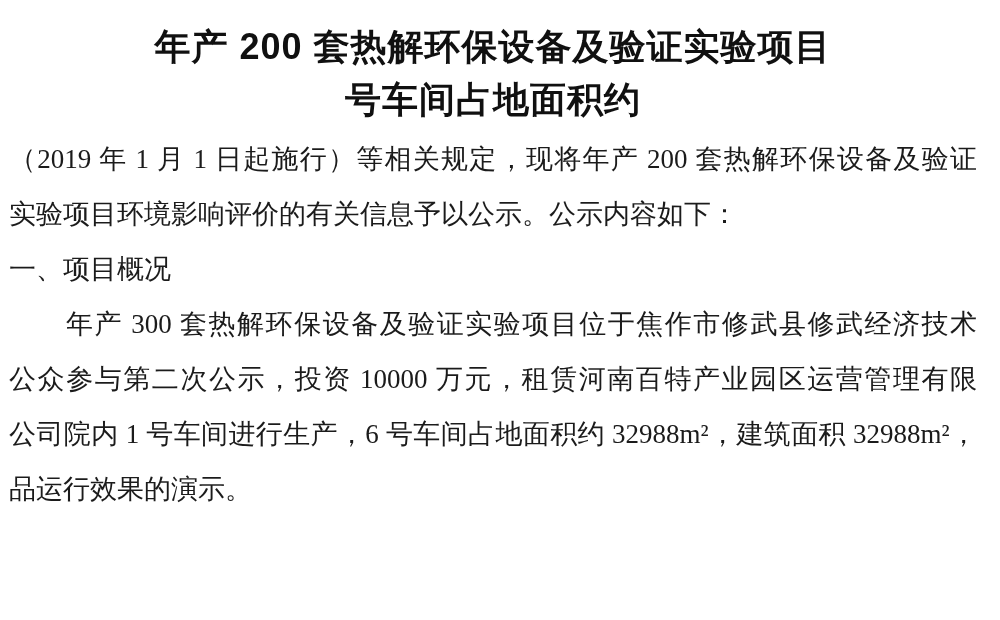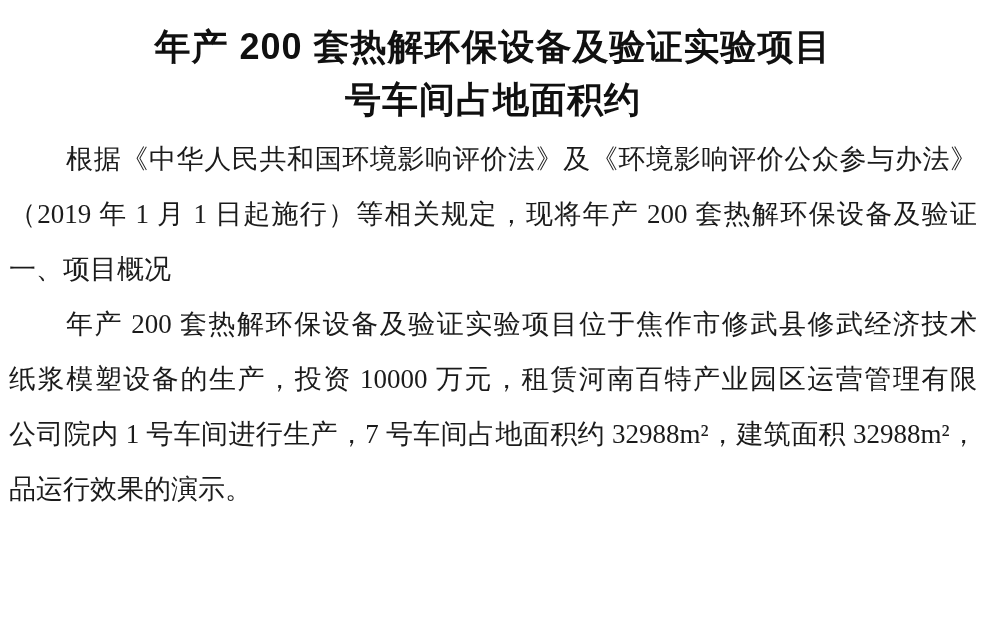--- a/index.html
+++ b/index.html
@@ -62,28 +62,28 @@
 <div class="doc">
 
   <div class="title-block">
     <div class="title-line">年产 200 套热解环保设备及验证实验项目</div>
     <div class="title-line">号车间占地面积约</div>
   </div>
 
   <div class="body-block">
 
     <div>
-      <div class="bline indent">根据《中华人民共和国环境影响评价法》及《环境影响评价公众参与办法》</div>
       <div class="bline">（2019 年 1 月 1 日起施行）等相关规定，现将年产 200 套热解环保设备及验证</div>
+      <div class="bline no-j">实验项目环境影响评价的有关信息予以公示。公示内容如下：</div>
     </div>
 
     <div class="heading-line">一、项目概况</div>
 
     <div>
-      <div class="bline indent">年产 200 套热解环保设备及验证实验项目位于焦作市修武县修武经济技术</div>
-      <div class="bline">纸浆模塑设备的生产，投资 10000 万元，租赁河南百特产业园区运营管理有限</div>
-      <div class="bline">公司院内 1 号车间进行生产，7 号车间占地面积约 32988m²，建筑面积 32988m²，</div>
+      <div class="bline indent">年产 300 套热解环保设备及验证实验项目位于焦作市修武县修武经济技术</div>
+      <div class="bline">公众参与第二次公示，投资 10000 万元，租赁河南百特产业园区运营管理有限</div>
+      <div class="bline">公司院内 1 号车间进行生产，6 号车间占地面积约 32988m²，建筑面积 32988m²，</div>
       <div class="bline no-j">品运行效果的演示。</div>
     </div>
 
   </div>
 
 </div>
 
 </body></html>

